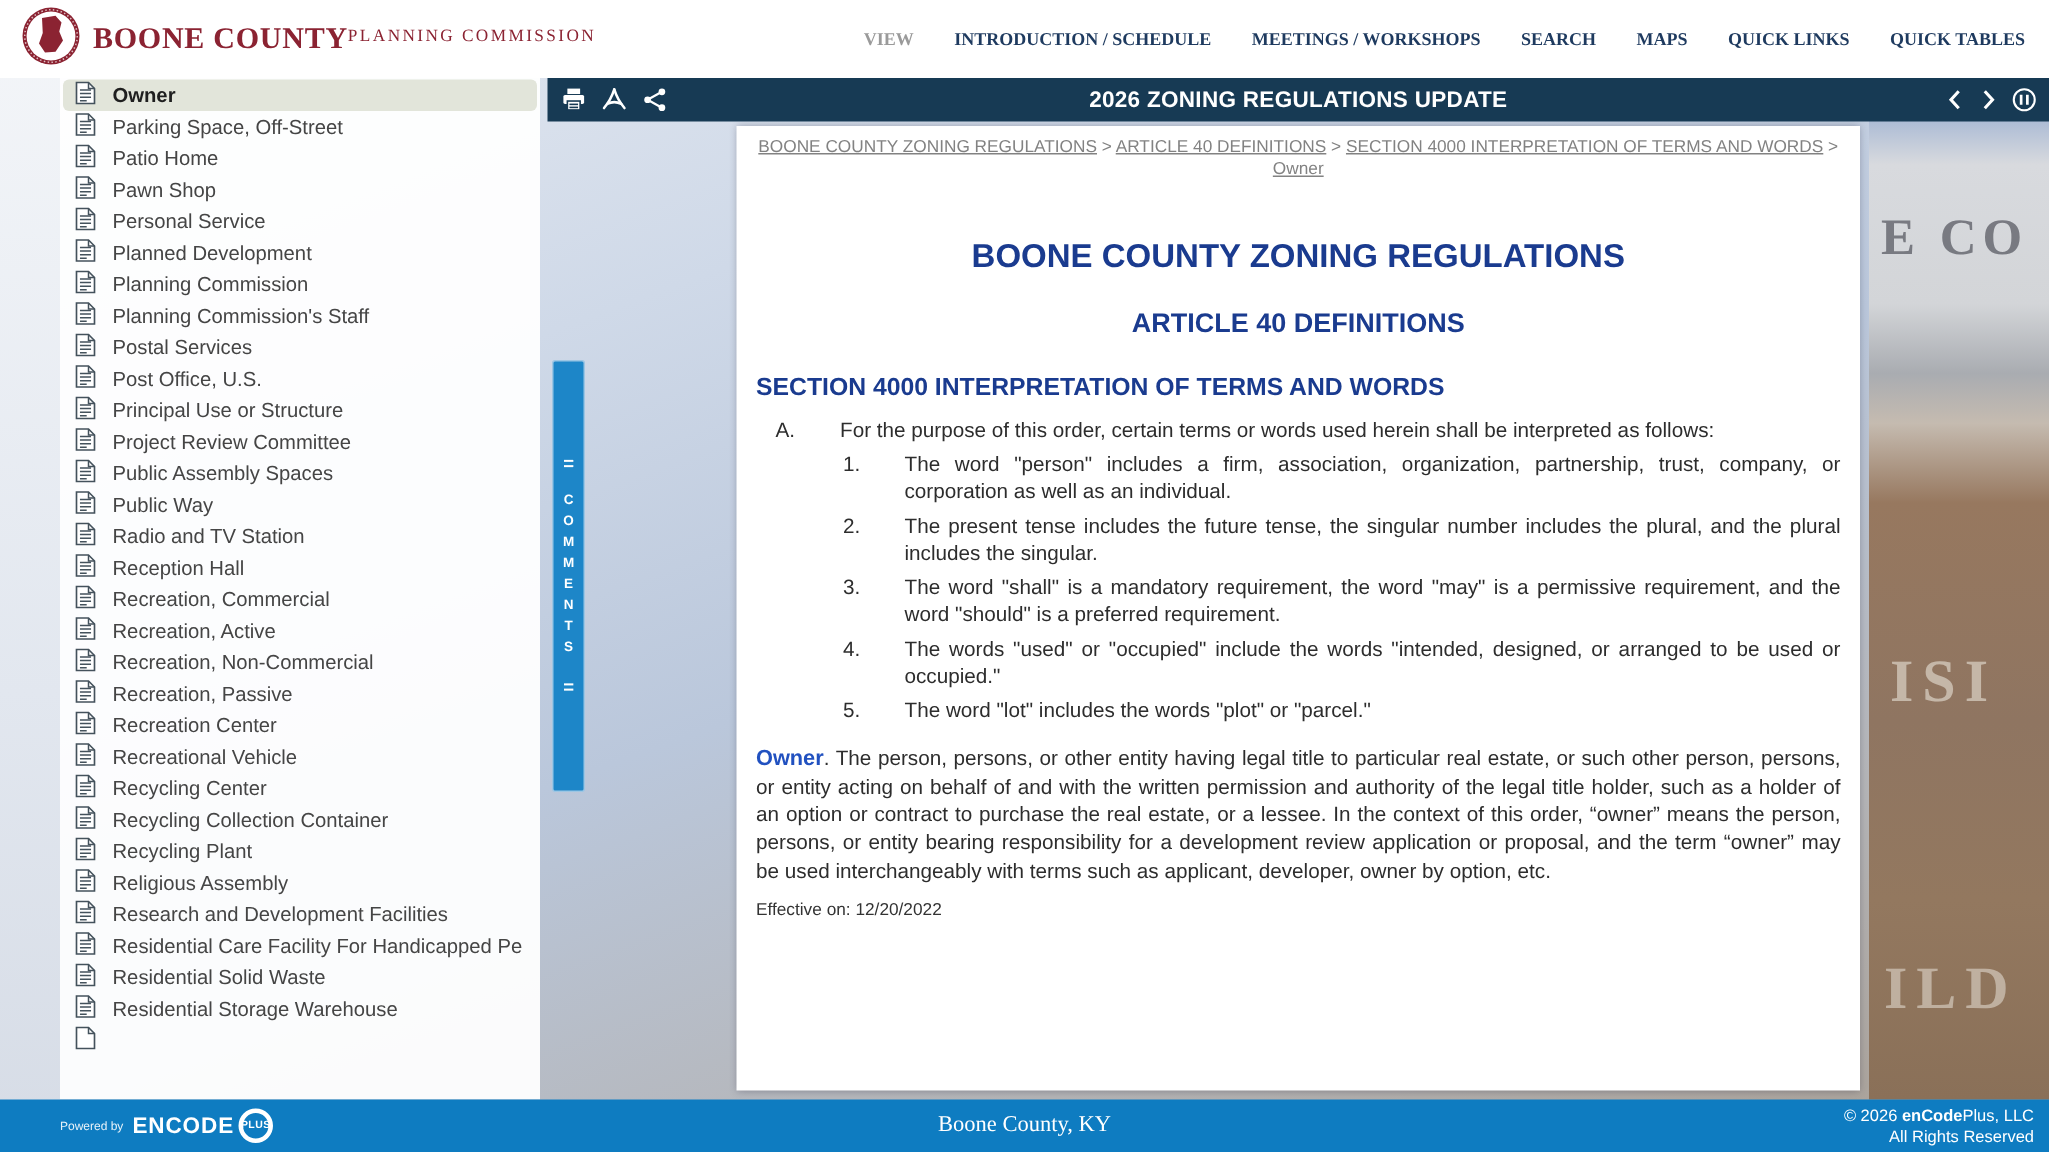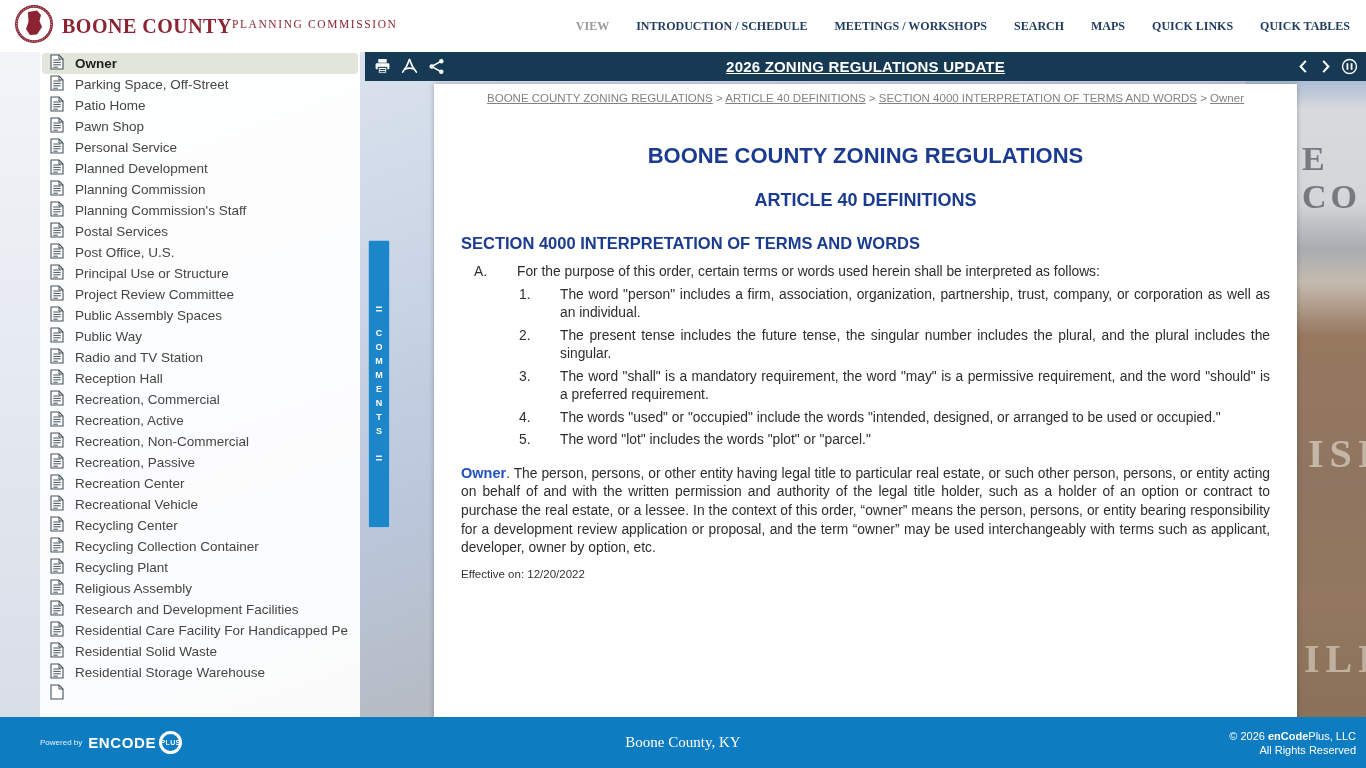--- a/index.html
+++ b/index.html
@@ -11,21 +11,21 @@
 
   
   .bg { position:absolute; inset:0;
     background:linear-gradient(160deg,#e7ebf2 0%,#cfd9e8 28%,#bac7db 52%,#b4b4b6 78%,#a89e93 100%);
   }
   .bg-left-strip { position:absolute; left:0; top:0; width:40px; bottom:0;
     background:linear-gradient(180deg,#f4f6f9 0%,#e2e7ef 60%,#d6dce6 100%); }
   .bg-building { position:absolute; right:0; top:70px; width:120px; bottom:35px;
     background:linear-gradient(180deg,#9db1d2 0%,#d8dade 6%,#d3d5d8 20%,#a9acb1 27%,#c5bbb0 32%,#97785f 40%,#8f7561 62%,#93785f 80%,#8a7058 100%);
   }
-  .bldg-letter { position:absolute; font-family:"Liberation Serif", serif; font-weight:bold;margin-left:48px; }
+  .bldg-letter { position:absolute; font-family:"Liberation Serif", serif; font-weight:bold; }
   .bldg-letter.l1 { top:70px; left:8px; font-size:34px; color:rgba(70,72,82,.65); letter-spacing:4px;}
   .bldg-letter.l2 { top:360px; left:14px; font-size:40px; color:rgba(240,236,228,.55); letter-spacing:6px;}
   .bldg-letter.l3 { top:565px; left:10px; font-size:40px; color:rgba(240,236,228,.5); letter-spacing:6px;}
 
   
   .site-header { position:absolute; top:0; left:0; right:0; height:52px; background:#fff;
     display:flex; align-items:center; z-index:20; }
   .logo-wrap { display:flex; align-items:center; margin-left:14px; gap:8px; }
   .logo-text { display:flex; line-height:1; }
   .logo-title { font-family:"Liberation Serif", serif; font-weight:bold; font-size:20px;
@@ -49,27 +49,27 @@
   .side-item.selected { background:#e2e5da; font-weight:bold; color:#1f1f1f; }
   .side-item.partial { cursor:default; }
 
   .side-gap { width:5px; flex:0 0 5px; }
 
   
   .main { flex:1; display:flex; flex-direction:column; position:relative; min-width:0; }
   .toolbar { height:29px; background:#173a54; display:flex; align-items:center;
     color:#fff; position:relative; padding:0 8px; flex:0 0 29px; }
   .tb-title { position:absolute; left:0; right:0; text-align:center; font-weight:bold;
-    font-size:15px; letter-spacing:.2px; pointer-events:none;text-decoration:underline; }
+    font-size:15px; letter-spacing:.2px; pointer-events:none; }
   .tb-group { display:flex; align-items:center; gap:9px; z-index:2; }
   .tb-group.right { margin-left:auto; gap:5px; }
   .tb-btn { width:18px; height:18px; display:flex; align-items:center; justify-content:center; cursor:pointer; }
 
   .doc-area { flex:1; display:flex; justify-content:center; overflow:hidden; }
-  .doc-page { width:863px; background:#fff; margin:3px 0 6px; padding:7px 27px 0;
+  .doc-page { width:749px; background:#fff; margin:3px 0 6px; padding:7px 13px 0;
     box-shadow:0 0 5px rgba(40,40,60,.35); overflow:hidden; }
 
   .breadcrumb { text-align:center; font-size:11.5px; color:#828282; line-height:15px; }
   .crumb { white-space:normal; }
   .crumb .link { text-decoration:underline; cursor:pointer; }
   .crumb:last-child .sep { display:none; }
 
   .h1 { text-align:center; color:#1a3b8f; font-size:22px; font-weight:bold; margin-top:37px; }
   .h2 { text-align:center; color:#1a3b8f; font-size:18px; font-weight:bold; margin-top:21px; }
   .h3 { color:#1a3b8f; font-size:16.5px; font-weight:bold; margin-top:23px; }
@@ -89,21 +89,21 @@
   .comments-tab { position:absolute; left:3px; top:188px; width:22px; height:288px;
     background:#1d86c8; border:1px solid #9cc6e4; border-radius:2px; color:#fff;
     display:flex; flex-direction:column; align-items:center; justify-content:center;
     gap:14px; z-index:15; cursor:pointer; }
   .v-bar { display:block; transform:rotate(90deg); font-size:9px; font-weight:bold;
     letter-spacing:1px; line-height:9px; }
   .v-label { writing-mode:vertical-rl; text-orientation:upright; font-size:9px;
     font-weight:bold; letter-spacing:4px; }
 
   
-  .site-footer { position:absolute; left:0; right:0; bottom:0; height:51px; background:#0e7cc1;
+  .site-footer { position:absolute; left:0; right:0; bottom:0; height:35px; background:#0e7cc1;
     color:#fff; display:flex; align-items:center; z-index:20; }
   .f-left { margin-left:40px; display:flex; align-items:center; gap:6px; z-index:2; }
   .powered { font-size:8px; opacity:.9; }
   .enc { font-weight:bold; font-size:15px; letter-spacing:.6px; }
   .plus-circle { width:23px; height:23px; border:3px solid #fff; border-radius:50%;
     display:flex; align-items:center; justify-content:center; font-size:7px; font-weight:bold;
     margin-left:-3px; letter-spacing:.3px; }
   .f-center { position:absolute; left:0; right:0; text-align:center;
     font-family:"Liberation Serif", serif; font-size:15px; pointer-events:none; }
   .f-right { margin-left:auto; margin-right:10px; text-align:right; font-size:11px;

